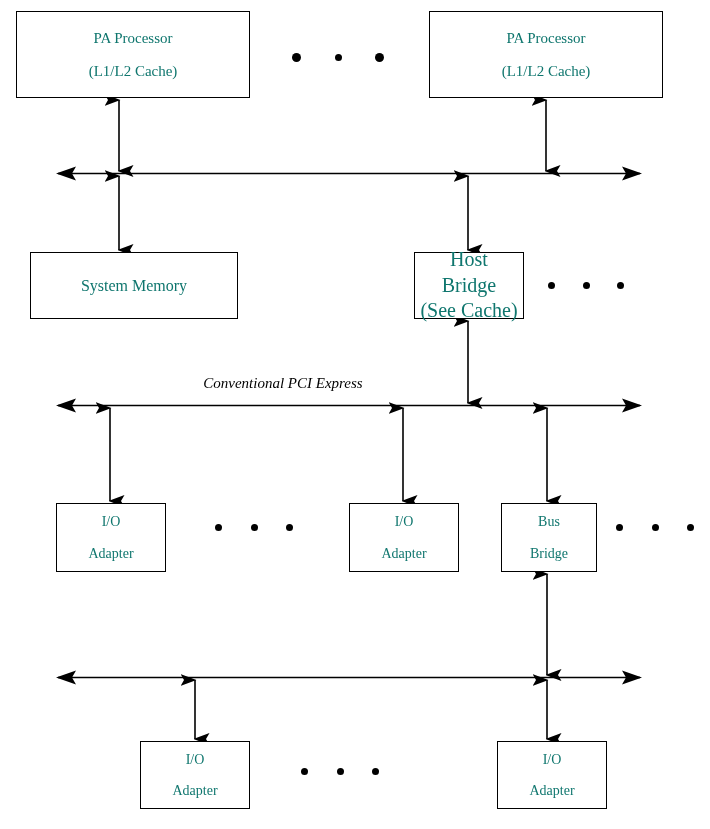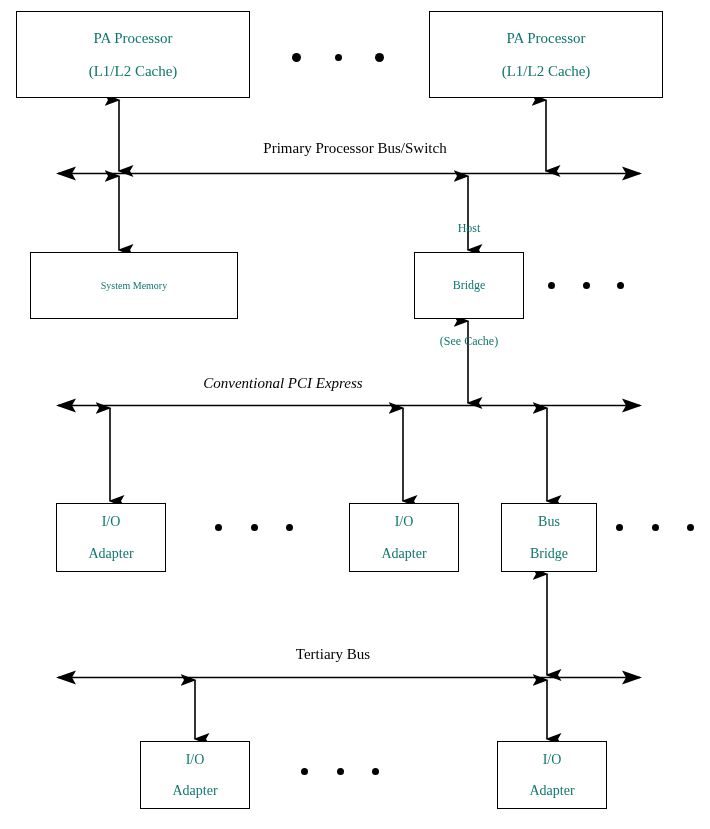--- a/index.html
+++ b/index.html
@@ -124,27 +124,26 @@
     <span class="dot"></span>
     <span class="dot small"></span>
     <span class="dot"></span>
   </div>
 
   <div class="node-box two-line" style="left:429px; top:11px; width:234px; height:87px; font-size:15px;">
     <span class="node-line">PA Processor</span>
     <span class="node-line">(L1/L2 Cache)</span>
   </div>
 
-  <div class="bus-label" style="left:0px; top:141px; width:710px; font-size:15px;">Primary Processor Bus/Switch</div>
 
-  <div class="node-box" style="left:30px; top:252px; width:208px; height:67px; font-size:10px;">
+  <div class="node-box" style="left:30px; top:252px; width:208px; height:67px; font-size:16px;">
     <span class="node-line">System Memory</span>
   </div>
 
-  <div class="node-box three-line" style="left:414px; top:252px; width:110px; height:67px; font-size:12px;gap:41px;">
+  <div class="node-box three-line" style="left:414px; top:252px; width:110px; height:67px; font-size:20px;">
     <span class="node-line">Host</span>
     <span class="node-line">Bridge</span>
     <span class="node-line">(See Cache)</span>
   </div>
 
   <div class="ellipsis" style="left:548px; top:281px; width:76px; height:9px;">
     <span class="dot small"></span>
     <span class="dot small"></span>
     <span class="dot small"></span>
   </div>
@@ -171,21 +170,20 @@
     <span class="node-line">Bus</span>
     <span class="node-line">Bridge</span>
   </div>
 
   <div class="ellipsis" style="left:616px; top:523px; width:78px; height:8px;">
     <span class="dot small"></span>
     <span class="dot small"></span>
     <span class="dot small"></span>
   </div>
 
-  <div class="bus-label" style="left:0px; top:647px; width:666px; font-size:15px;">Tertiary Bus</div>
 
   <div class="node-box two-line" style="left:140px; top:741px; width:110px; height:68px; font-size:14px;">
     <span class="node-line">I/O</span>
     <span class="node-line">Adapter</span>
   </div>
 
   <div class="ellipsis" style="left:301px; top:767px; width:78px; height:8px;">
     <span class="dot small"></span>
     <span class="dot small"></span>
     <span class="dot small"></span>

